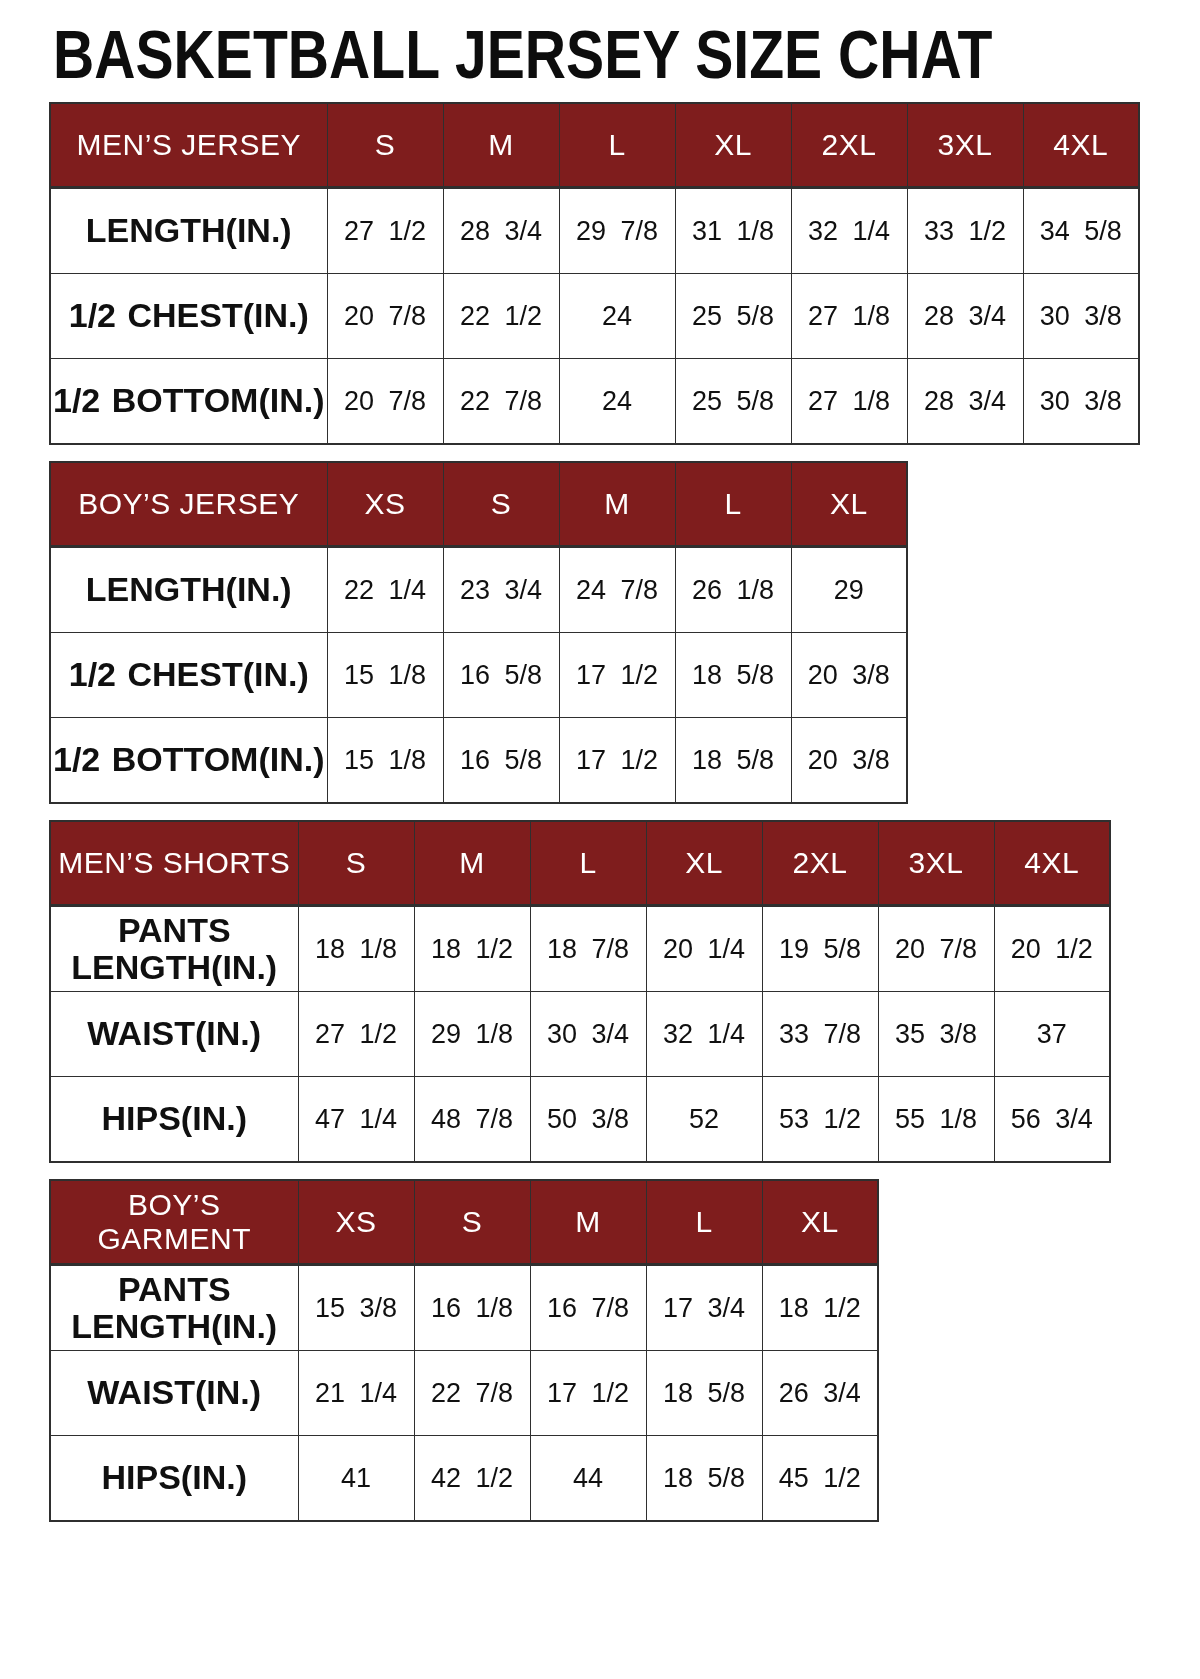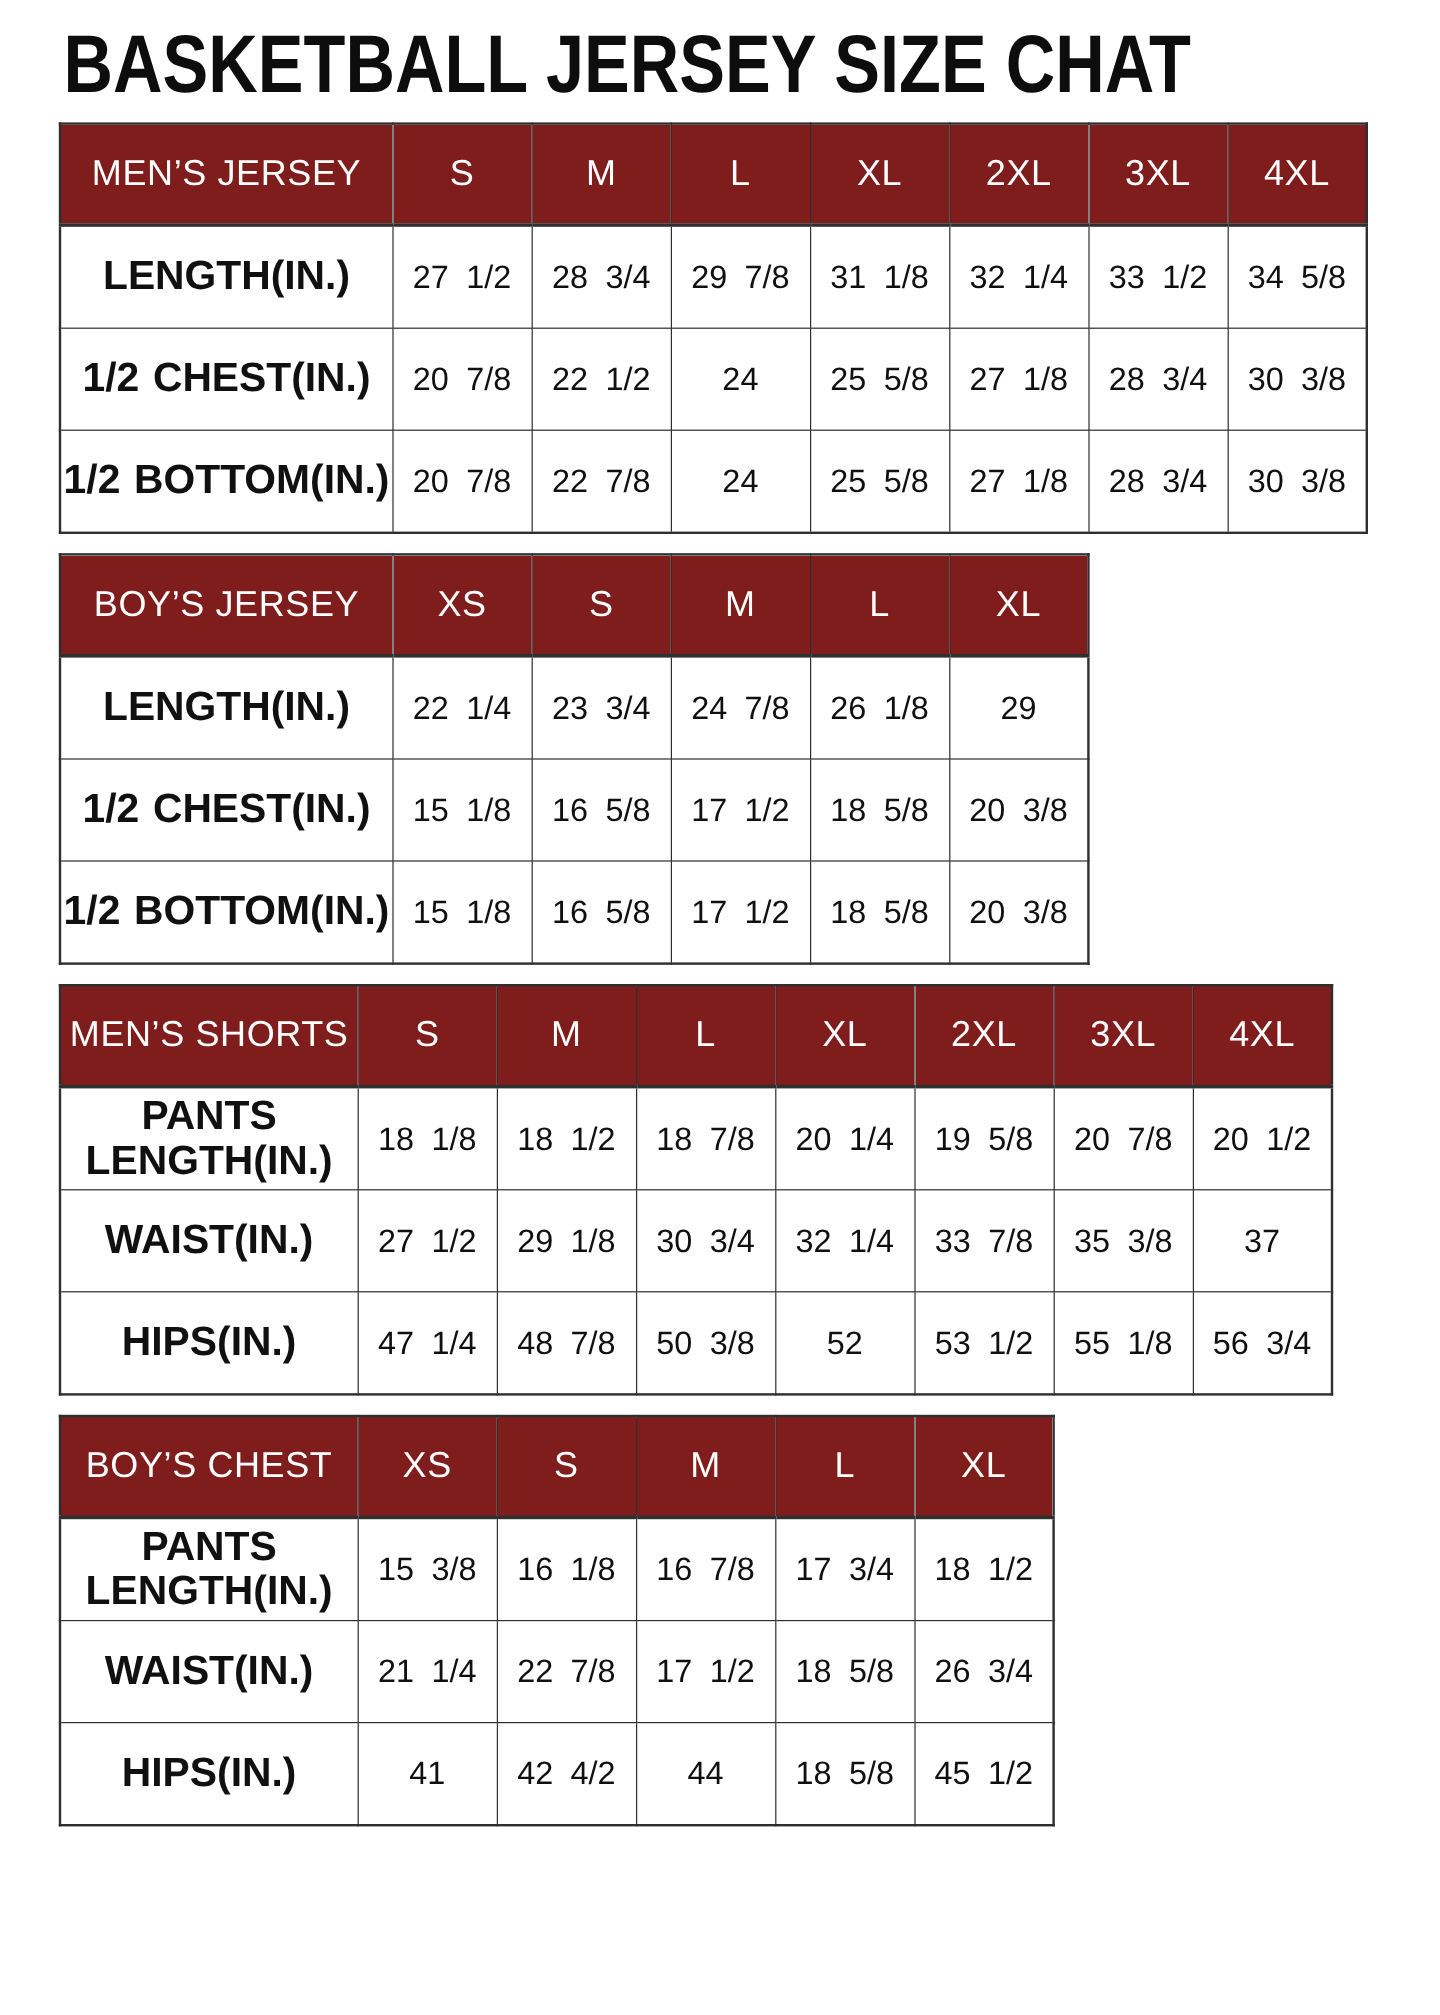--- a/index.html
+++ b/index.html
@@ -259,21 +259,21 @@
     <colgroup>
         <col class="c-label">
         <col class="c-size">
         <col class="c-size">
         <col class="c-size">
         <col class="c-size">
         <col class="c-size">
       </colgroup>
     <thead>
       <tr>
-        <th>BOY’S CHEST</th>
+        <th>BOY’S GARMENT</th>
         <th>XS</th>
         <th>S</th>
         <th>M</th>
         <th>L</th>
         <th>XL</th>
       </tr>
     </thead>
     <tbody>
       <tr>
         <td class="lbl wrap">PANTS LENGTH(IN.)</td>
@@ -287,21 +287,21 @@
         <td class="lbl">WAIST(IN.)</td>
         <td>21 1/4</td>
         <td>22 7/8</td>
         <td>17 1/2</td>
         <td>18 5/8</td>
         <td>26 3/4</td>
       </tr>
       <tr>
         <td class="lbl">HIPS(IN.)</td>
         <td>41</td>
-        <td>42 4/2</td>
+        <td>42 1/2</td>
         <td>44</td>
         <td>18 5/8</td>
         <td>45 1/2</td>
       </tr>
     </tbody>
   </table>
 
 
 </div>
 

